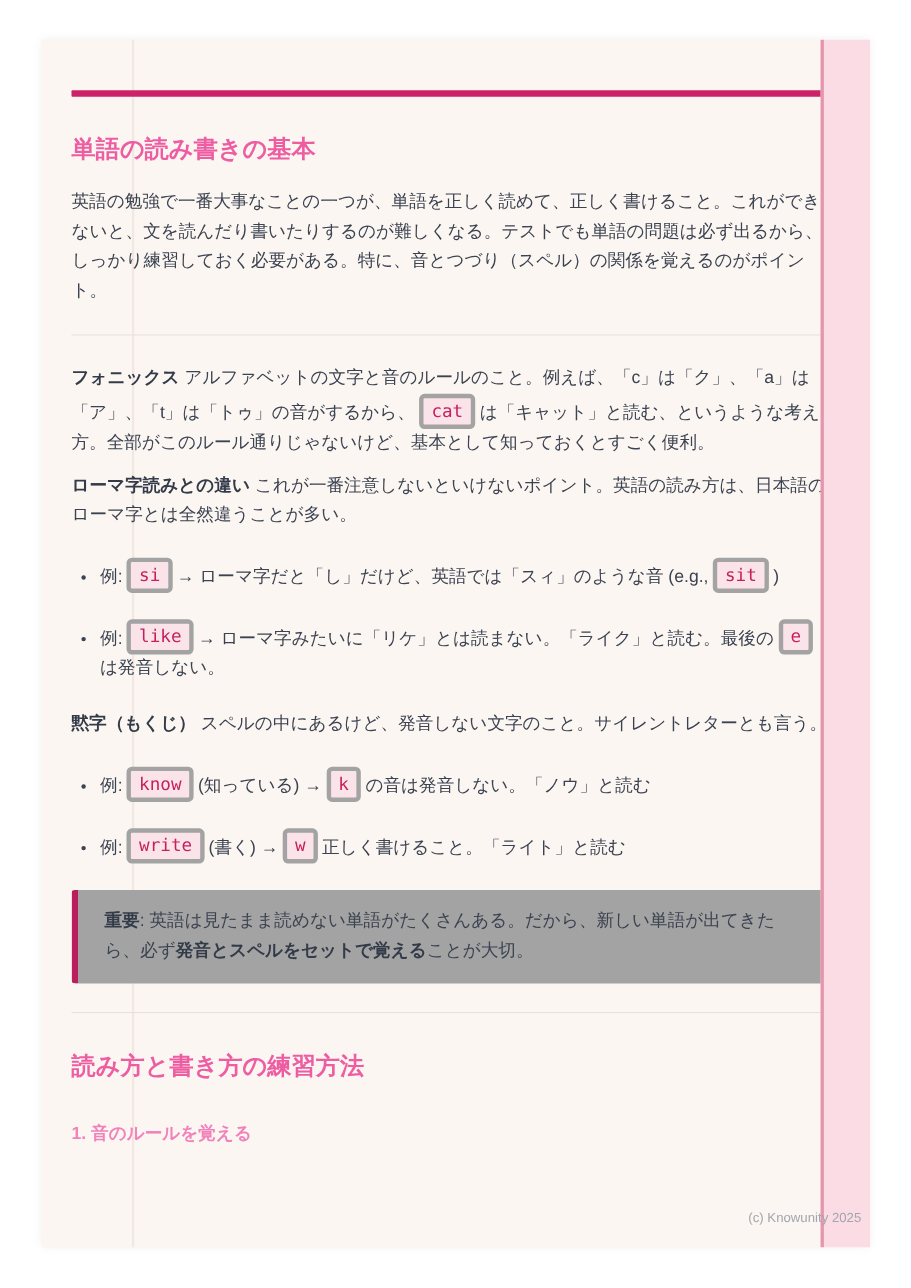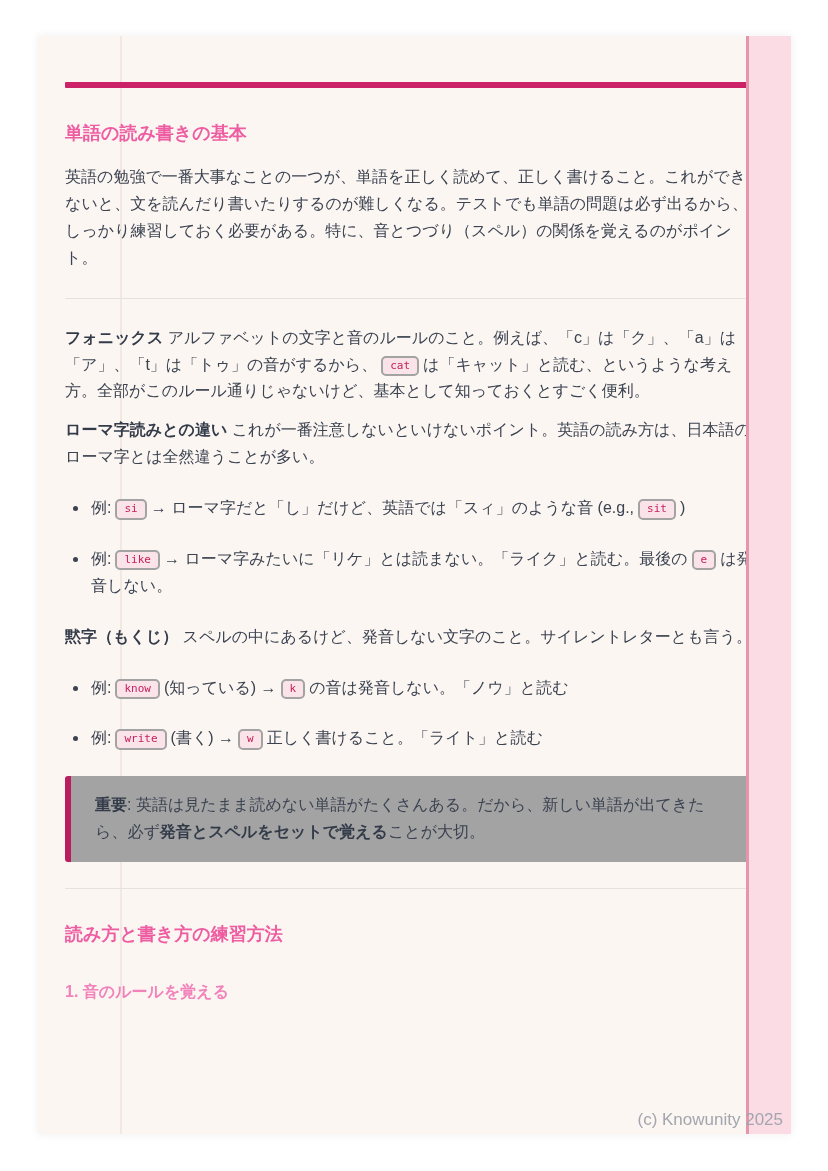--- a/index.html
+++ b/index.html
@@ -60,47 +60,47 @@
   }
   .title-rule {
     margin-top: 20px;
     height: 6px;
     width: 100%;
     background: #cc2368;
     border-radius: 1px;
   }
   h2 {
     margin: 30px 0 16px 0;
-    font-size: 18px;
+    font-size: 22px;
     font-weight: 800;
     color: #ee5da2;
   }
   h3 {
     margin: 30px 0 0 0;
     font-size: 16px;
     font-weight: 800;
     color: #f282ba;
   }
   p { margin: 12px 0; }
   strong { font-weight: 700; color: #333b49; }
   hr.divider {
     border: none;
     border-top: 1px solid #e7e1dd;
     margin: 26px 0;
   }
   code.chip {
     display: inline-block;
     background: #fbe3ea;
-    border: 2px solid #a3a3a3;
+    border: 4px solid #a3a3a3;
     color: #c51f5d;
     border-radius: 5px;
     padding: 0 7px;
     margin: 0 4px;
     font-family: "DejaVu Sans Mono", "Liberation Mono", monospace;
-    font-size: 11px;
+    font-size: 16px;
     line-height: 1.5;
     vertical-align: 1px;
   }
   ul.examples {
     margin: 14px 0 18px 0;
     padding-left: 24px;
     list-style: disc;
   }
   ul.examples li {
     margin: 24px 0;
@@ -110,23 +110,23 @@
     margin: 24px 0;
     background: #a3a3a3;
     border-left: 6px solid #ba1e5c;
     border-radius: 3px;
     padding: 16px 24px;
   }
   .callout p { margin: 0; }
   .footer {
     position: absolute;
     right: 8px;
-    bottom: 4px;
+    bottom: 20px;
     z-index: 3;
-    font-size: 17px;
+    font-size: 12px;
     color: #a3a6ae;
   }
 </style>
 </head>
 <body>
 
 <div class="page">
   <div class="margin-line"></div>
   <div class="stripe"></div>
 

